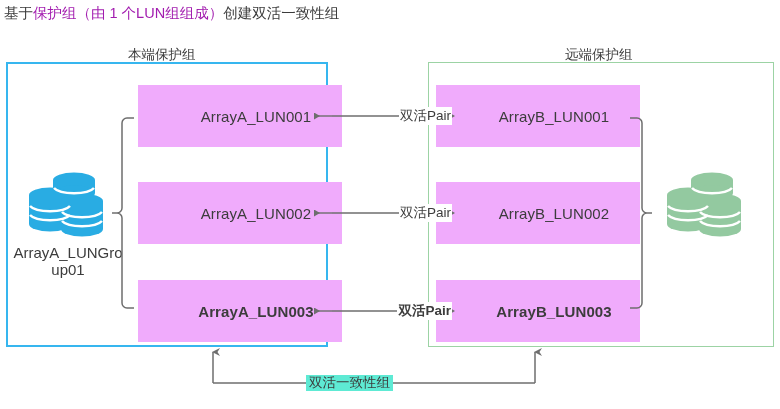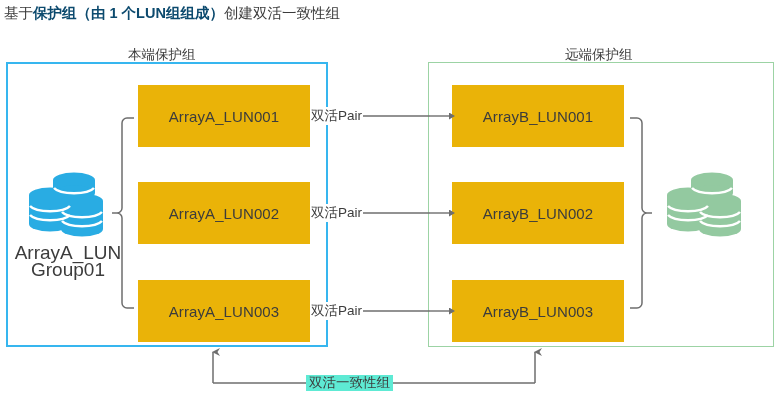--- a/index.html
+++ b/index.html
@@ -19,21 +19,21 @@
   
   #diagram-title {
     position: absolute;
     left: 4px;
     top: 4px;
     font-size: 14.5px;
     line-height: 18px;
     color: #3b3b3b;
     white-space: nowrap;
   }
-  #diagram-title .strong { font-weight: bold; color: #0c4a6e; }
+  #diagram-title .strong { font-weight: normal; color: #a21caf; }
 
   
   .group-caption {
     position: absolute;
     font-size: 13.5px;
     line-height: 16px;
     color: #3b3b3b;
     white-space: nowrap;
     margin-top: 6px;
   }
@@ -57,59 +57,60 @@
     left: 428px;
     width: 346px;
     border: 1.5px solid #9cd3a4;
   }
 
   
   .lun-box {
     position: absolute;
     width: 172px;
     height: 62px;
-    background: #eab308;
+    background: #f0abfc;
     display: flex;
     align-items: center;
     justify-content: center;
     font-size: 15px;
     color: #3c3c3c;
     letter-spacing: 0.1px;
+    padding-left: 32px;
   }
   .lun-left  { left: 138px; }
-  .lun-right { left: 452px; }
+  .lun-right { left: 436px; }
   .row1 { top: 85px; }
   .row2 { top: 182px; }
-  .row3 { top: 280px; }
+  .row3 { top: 280px; font-weight: bold; }
 
   
   .lungroup {
     position: absolute;
     width: 116px;
     text-align: center;
   }
   #local-lungroup  { left: 10px;  top: 168px; }
   #remote-lungroup { left: 648px; top: 168px; }
   .lungroup .disk-icon { display: block; margin: 0 auto 4px auto; }
   .lungroup .lg-label {
-    font-size: 19px;
+    font-size: 15px;
     line-height: 17px;
     color: #3c3c3c;
     word-break: break-all;
   }
 
   
   .pair-row {
     position: absolute;
     left: 310px;
     width: 142px;
     height: 62px;
     display: flex;
     align-items: center;
-    justify-content: flex-start;
+    justify-content: flex-end;
   }
   .pair-label {
     position: relative;
     font-size: 13.5px;
     color: #3c3c3c;
     background: #ffffff;
     padding: 0 1px;
     white-space: nowrap;
     z-index: 2;
   }

